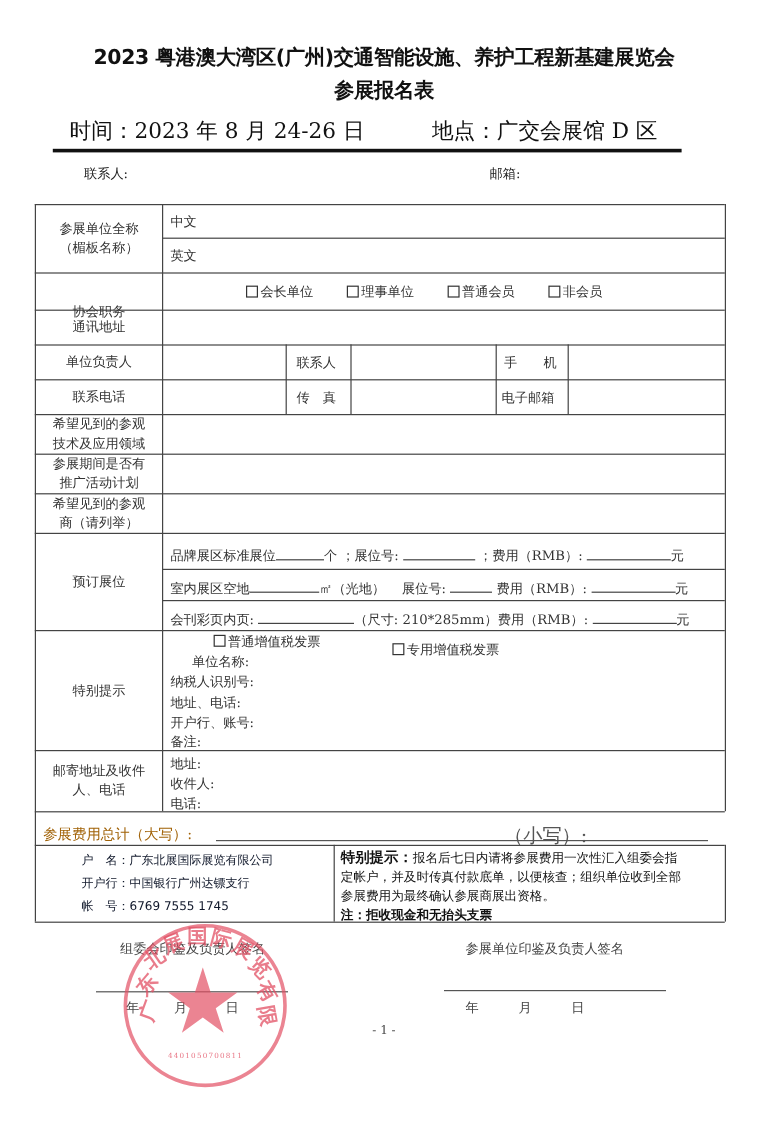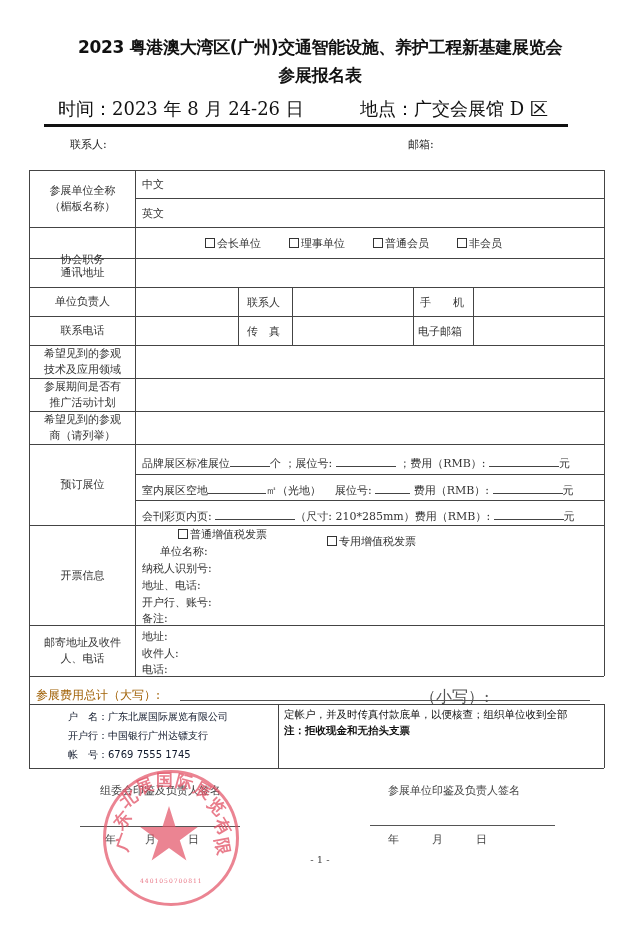--- a/index.html
+++ b/index.html
@@ -119,21 +119,21 @@
 <div class="lt" style="left:142px; top:455px;">
   <span>品牌展区标准展位</span><span class="ul" style="width:40px;"></span><span>个 ；展位号:</span> <span class="ul" style="width:60px;"></span> <span>；费用（RMB）:</span> <span class="ul" style="width:70px;"></span><span>元</span>
 </div>
 <div class="lt" style="left:142px; top:482px;">
   <span>室内展区空地</span><span class="ul" style="width:58px;"></span><span>㎡（光地）</span>&nbsp;&nbsp;&nbsp;&nbsp;<span>展位号:</span> <span class="ul" style="width:35px;"></span> <span>费用（RMB）:</span> <span class="ul" style="width:70px;"></span><span>元</span>
 </div>
 <div class="lt" style="left:142px; top:508px;">
   <span>会刊彩页内页:</span> <span class="ul" style="width:80px;"></span><span>（尺寸: 210*285mm）费用（RMB）:</span> <span class="ul" style="width:70px;"></span><span>元</span>
 </div>
 
-<div class="cell" style="left:30px; top:526px; width:105px; height:99px;">开票信息</div>
+<div class="cell" style="left:30px; top:526px; width:105px; height:99px;">特别提示</div>
 <div class="lt" style="left:142px; top:527px;margin-left:36px;"><span class="cb"></span><span>普通增值税发票</span></div>
 <div class="lt" style="left:327px; top:497px;margin-top:37px;"><span class="cb"></span><span>专用增值税发票</span></div>
 <div class="lt" style="left:160px; top:544px;">单位名称:</div>
 <div class="lt" style="left:142px; top:561px;">纳税人识别号:</div>
 <div class="lt" style="left:142px; top:578px;">地址、电话:</div>
 <div class="lt" style="left:142px; top:595px;">开户行、账号:</div>
 <div class="lt" style="left:142px; top:611px;">备注:</div>
 
 <div class="cell" style="left:30px; top:626px; width:105px; height:50px; flex-direction:column;">
   <span>邮寄地址及收件</span>
@@ -145,21 +145,23 @@
 
 <div class="lt" style="left:36px; top:687px; font-size:12px; color:#a16207;">参展费用总计（大写）:</div>
 <div class="abs line" style="left:180px; width:410px; top:700px; background:#555;"></div>
 <div class="lt" style="left:420px; top:687px; font-size:16px; color:#555;">（小写）:</div>
 
 <div class="abs bank" style="left:36px; top:710px;">户　名：广东北展国际展览有限公司</div>
 <div class="abs bank" style="left:36px; top:729px;">开户行：中国银行广州达镖支行</div>
 <div class="abs bank" style="left:36px; top:748px;">帐　号：6769 7555 1745</div>
 
 <div class="abs notice" style="left:284px; top:706px; width:318px;">
+  <div><b style="font-size:12px;">特别提示：</b><span>报名后七日内请将参展费用一次性汇入组委会指</span></div>
   <div>定帐户，并及时传真付款底单，以便核查；组织单位收到全部</div>
+  <div>参展费用为最终确认参展商展出资格。</div>
   <div style="font-weight:bold;">注：拒收现金和无抬头支票</div>
 </div>
 
 <div class="lt" style="left:100px; top:783px; color:#444;">组委会印鉴及负责人签名</div>
 <div class="abs line" style="left:80px; width:160px; top:826px; background:#555;"></div>
 <div class="lt" style="left:105px; top:832px; color:#444;">年</div>
 <div class="lt" style="left:145px; top:832px; color:#444;">月</div>
 <div class="lt" style="left:188px; top:832px; color:#444;">日</div>
 
 <div class="lt" style="left:388px; top:783px; color:#444;">参展单位印鉴及负责人签名</div>

